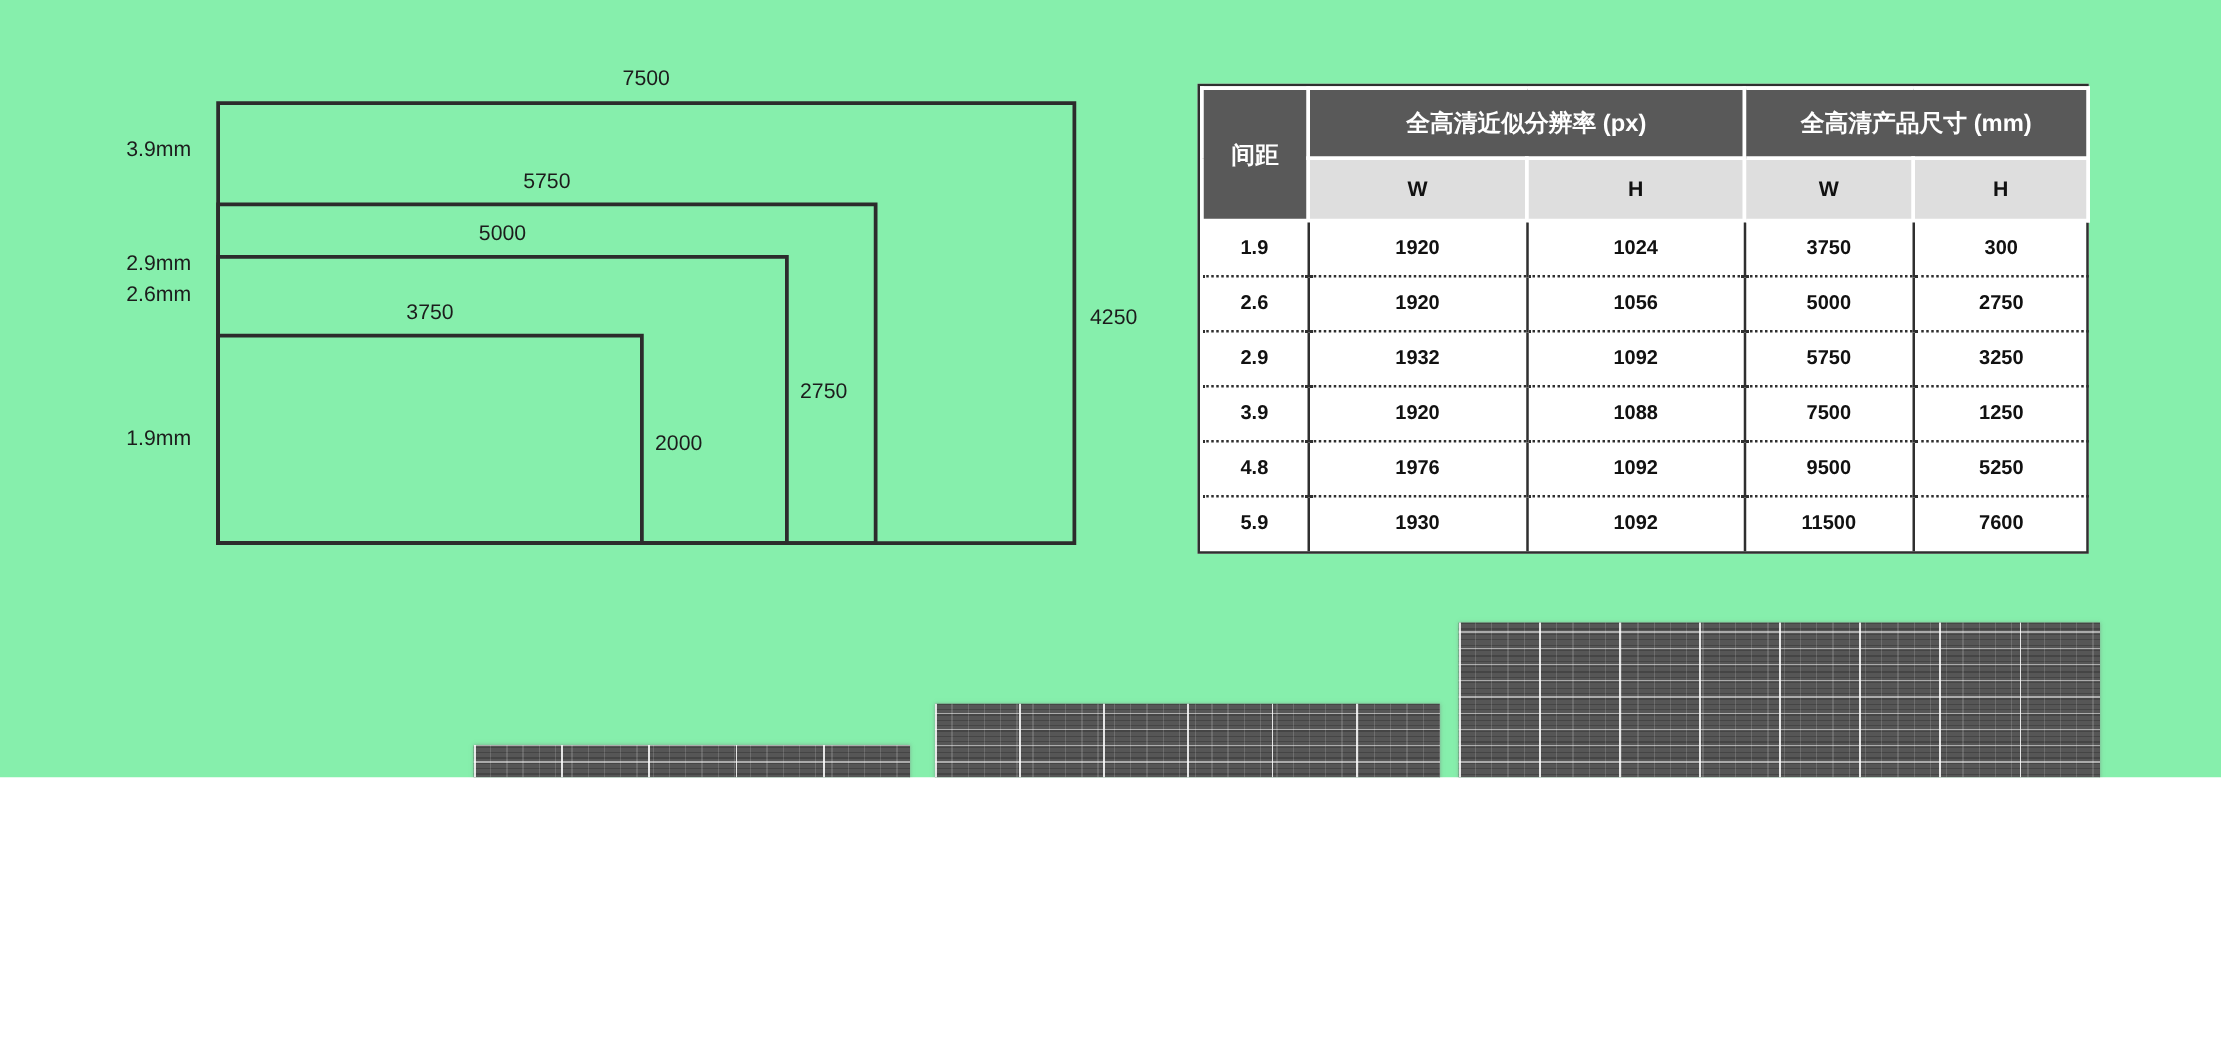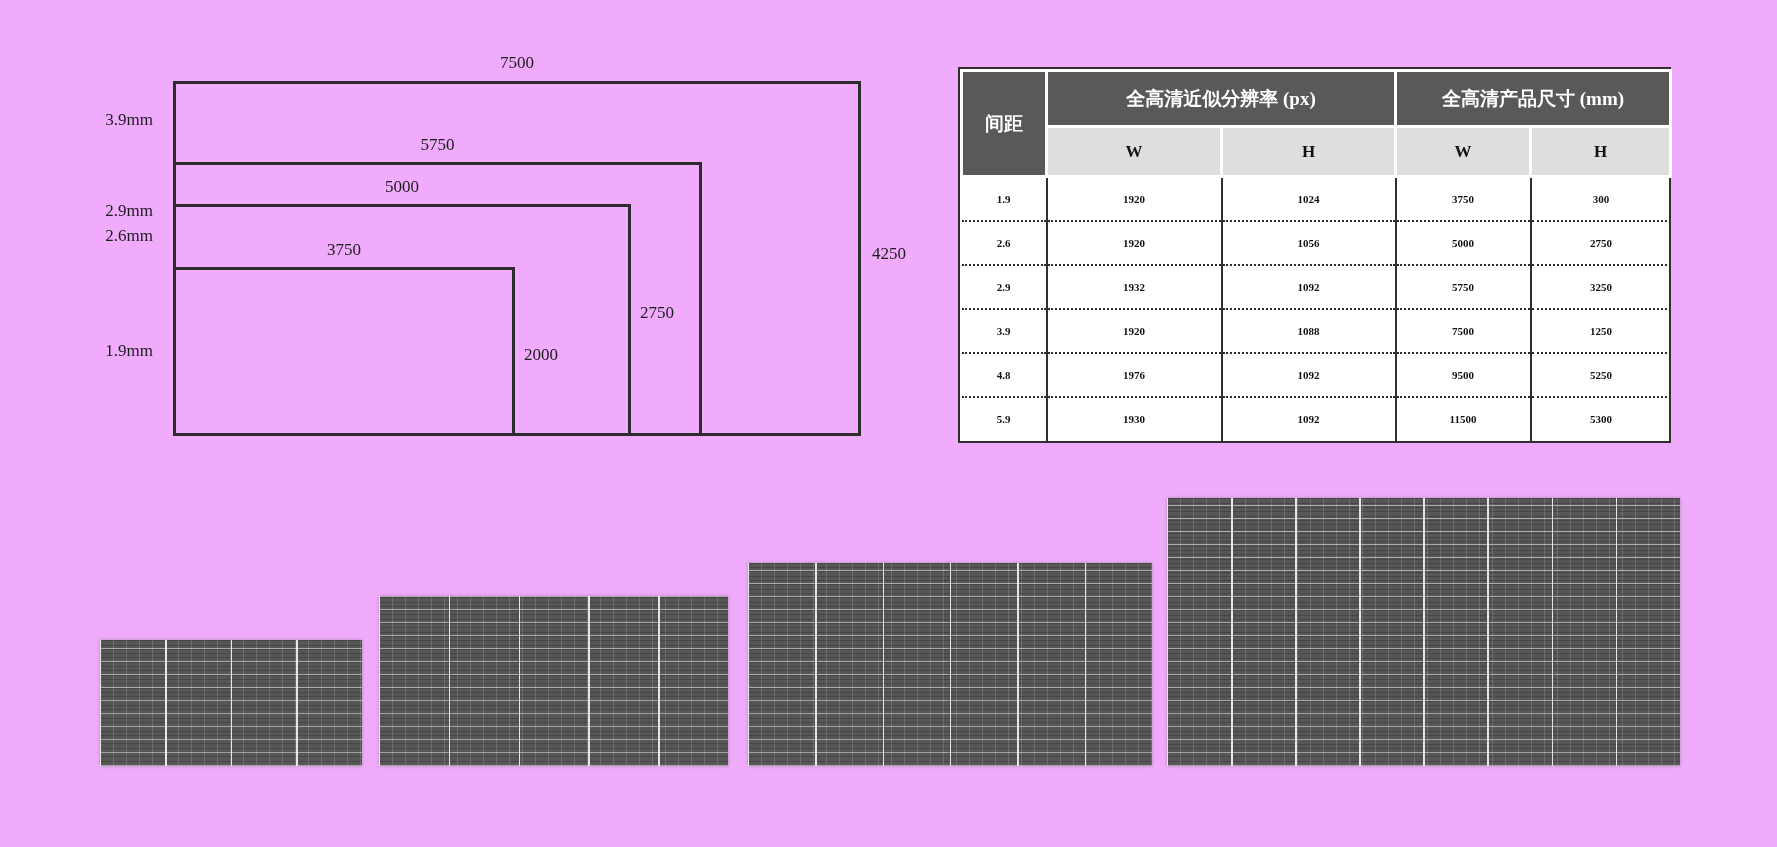--- a/index.html
+++ b/index.html
@@ -1,20 +1,20 @@
 <!DOCTYPE html>
 <html><head>
 <meta charset="utf-8">
 <style>
   html,body{margin:0;padding:0;background:#ffffff;}
   .stage{
     position:relative;
-    width:1777px;height:847px;
-    background:#f0abfc;
-    font-family:Liberation Serif, serif;
+    width:1777px;height:622px;
+    background:#86efac;
+    font-family:Liberation Sans, sans-serif;
     color:#1a1a1a;
     overflow:hidden;
   }
 
   
   .rect{position:absolute;border:3px solid #2c2c2c;box-sizing:border-box;background:transparent;}
   .rect.outer{left:173px;top:81px;width:688px;height:355px;}
   .rect.r2{left:173px;top:162px;width:529px;height:274px;}
   .rect.r3{left:173px;top:204px;width:458px;height:232px;}
   .rect.r4{left:173px;top:267px;width:342px;height:169px;}
@@ -50,21 +50,21 @@
     background:#595959;color:#ffffff;
     border:3px solid #ffffff;font-size:19px;
   }
   th.corner{width:85px;}
   th.sub{
     background:#dedede;color:#111111;
     border:3px solid #ffffff;font-size:17px;height:50px;
   }
   tr.grouprow th{height:56px;}
   tr.data td{
-    height:44px;font-size:11px;color:#111111;
+    height:44px;font-size:16px;color:#111111;
     border-left:2px solid #2f2f2f;
   }
   tr.data td:first-child{border-left:none;}
   tr.data-first td{border-top:2px solid #2f2f2f;}
   tr.data + tr.data td{border-top:2px dotted #2f2f2f;}
 
   
   .panel{
     position:absolute;
     background-color:#565656;
@@ -160,21 +160,21 @@
           <td>1976</td>
           <td>1092</td>
           <td>9500</td>
           <td>5250</td>
         </tr>
         <tr class="data">
           <td>5.9</td>
           <td>1930</td>
           <td>1092</td>
           <td>11500</td>
-          <td>5300</td>
+          <td>7600</td>
         </tr>
       </tbody>
     </table>
   </div>
 
   <section>
     <div class="panel pA"></div>
     <div class="panel pB"></div>
     <div class="panel pC"></div>
     <div class="panel pD"></div>

